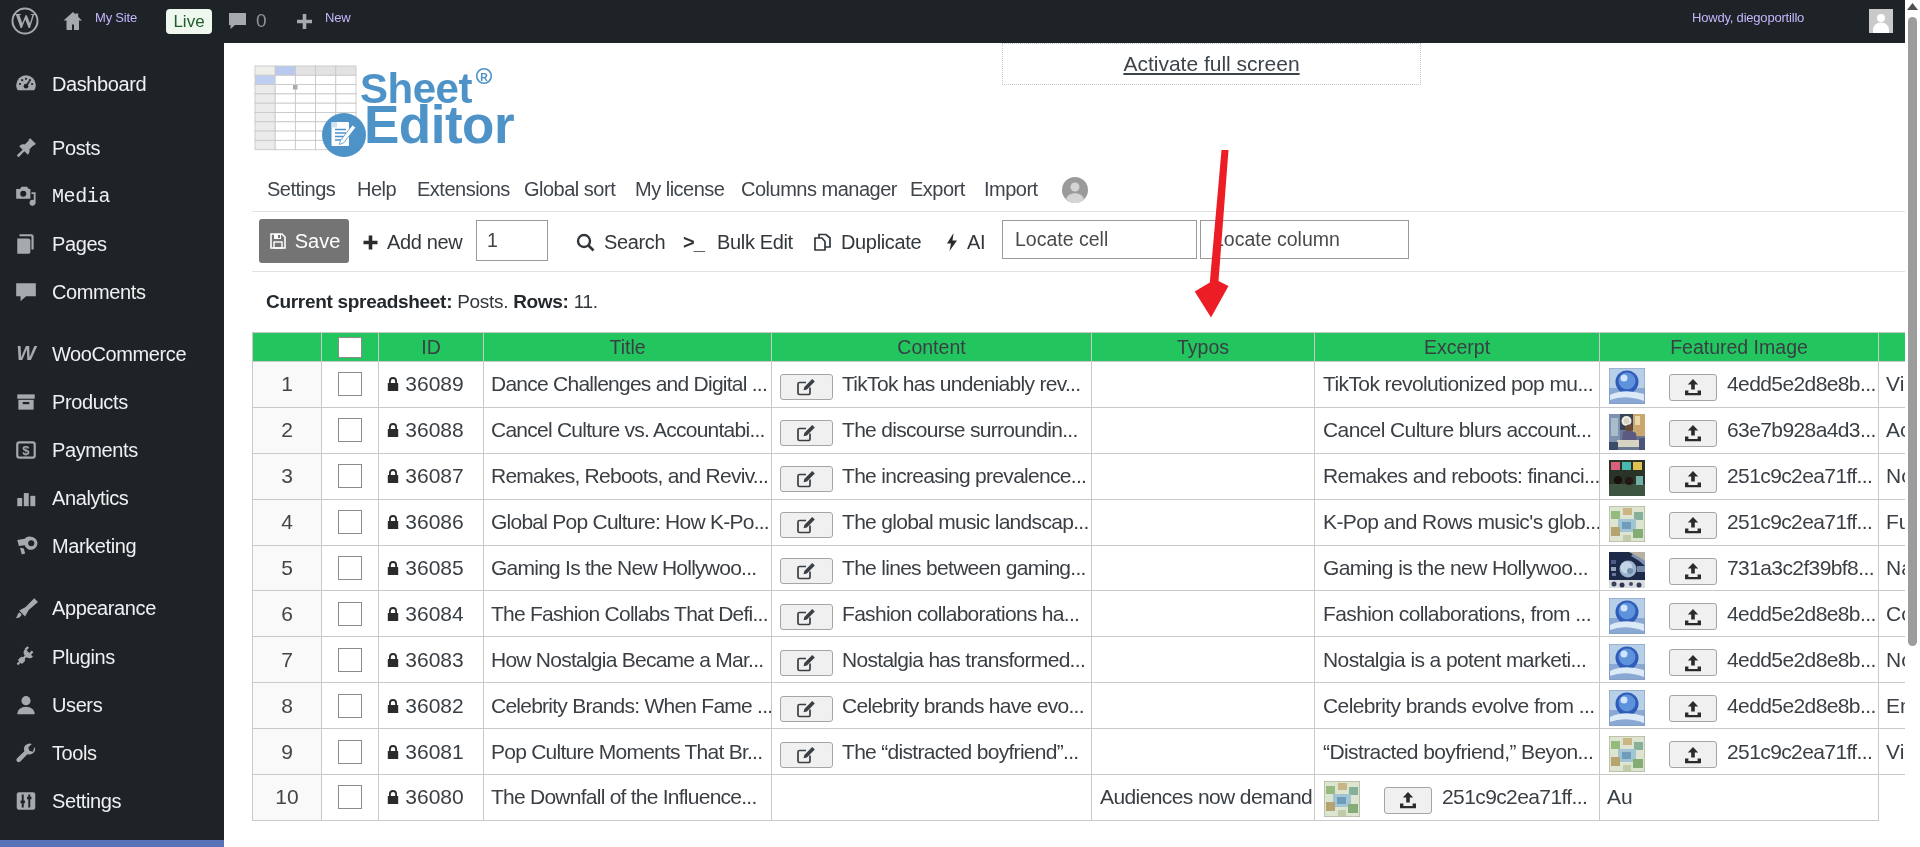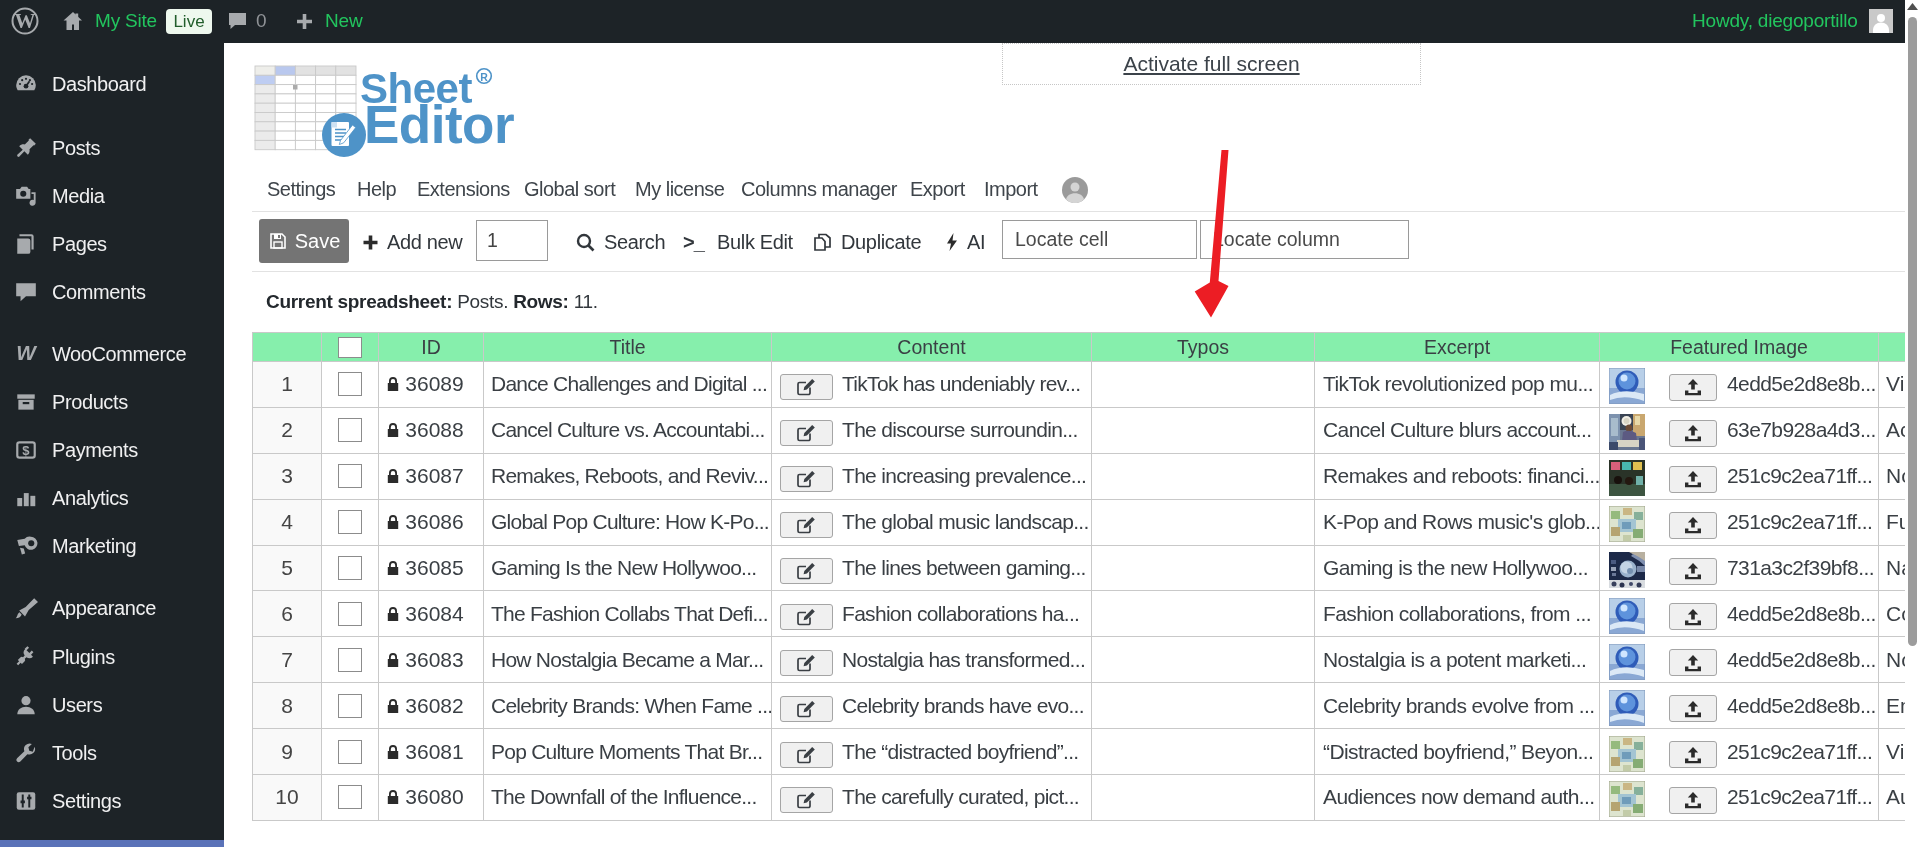--- a/index.html
+++ b/index.html
@@ -3,21 +3,21 @@
 <meta charset="utf-8">
 <style>
 * { margin:0; padding:0; box-sizing:border-box; }
 html,body { width:1920px; height:847px; overflow:hidden; background:#fff;
   font-family:"Liberation Sans", sans-serif; }
 #page { position:relative; width:1920px; height:847px; overflow:hidden; }
 .abs { position:absolute; }
 
 
 #abar { position:absolute; left:0; top:0; width:1905px; height:43px; background:#1d2327; }
-#abar .txt { color:#22c55e; font-size:19px; letter-spacing:-0.2px; }
+#abar .txt { color:#c4b5fd; font-size:13px; letter-spacing:-0.2px; }
 
 
 #menu { position:absolute; left:0; top:43px; width:224px; height:804px; background:#1d2327; }
 .mi { position:absolute; left:0; width:184px; height:48px; }
 .mi svg { position:absolute; left:14px; top:50%; transform:translateY(-50%); }
 .mi .lbl { position:absolute; left:52px; top:50%; transform:translateY(-50%);
   color:#f0f0f1; font-size:20px; letter-spacing:-0.4px; white-space:nowrap; }
 #bluestrip { position:absolute; left:0; top:840px; width:224px; height:7px; background:#5a72b8; }
 
 
@@ -44,21 +44,21 @@
 
 
 #tbl { position:absolute; left:28px; top:289px; width:1653px;
   display:grid;
   grid-template-columns:69px 57px 105px 288px 320px 223px 285px 279px 27px;
   grid-template-rows:29px repeat(10, 45.9px);
   border-top:1px solid #c9c9c9; border-left:1px solid #c9c9c9; }
 #tbl > div { border-right:1px solid #c9c9c9; border-bottom:1px solid #c9c9c9;
   font-size:21px; color:#3a3f44; overflow:hidden; white-space:nowrap;
   display:flex; align-items:center; }
-#tbl .hd { background:#86efac; justify-content:center; font-size:19.5px; }
+#tbl .hd { background:#22c55e; justify-content:center; font-size:19.5px; }
 #tbl .rn { background:#f9f9f9; justify-content:center; color:#444; }
 #tbl .ck { justify-content:center; }
 #tbl .id { justify-content:center; gap:5px; padding-right:12px; }
 #tbl .tx { padding-left:7px; letter-spacing:-0.75px; }
 #tbl .ct { padding-left:8px; gap:9px; }
 #tbl .ct span { letter-spacing:-0.7px; }
 #tbl .ex { letter-spacing:-0.6px; }
 #tbl .fi span { letter-spacing:-0.6px; }
 #tbl .ex { padding-left:8px; }
 #tbl .fi { padding-left:9px; }
@@ -115,21 +115,21 @@
           <circle cx="16.6" cy="11" r="1" fill="#1d2327"></circle>
         </svg>
         <span class="lbl">Dashboard</span>
       </div>
 <div class="mi" style="top:81px;">
         <svg width="24" height="24" viewBox="0 0 22 22">
           <path fill="#a7aaad" d="M14.8 2 20 7.2l-1.5 1.5-.6-.3-3.7 3.7c.4 1.8-.1 3.7-1.5 5.1l-3.2-3.2-5 5.2-1.3-.4-.4-1.3 5.2-5-3.2-3.2c1.4-1.4 3.3-1.9 5.1-1.5l3.7-3.7-.3-.6z"></path>
         </svg>
         <span class="lbl">Posts</span>
       </div>
-<div class="mi" style="top:129px;">
+<div class="mi" style="top:129px;font-family:Liberation Mono, monospace;">
         <svg width="24" height="24" viewBox="0 0 22 22">
           <path fill="#a7aaad" d="M2 4.5h3.5L7 2.5h5l1.5 2H15v9H2z"></path>
           <circle cx="8.5" cy="9" r="2.8" fill="#1d2327"></circle>
           <path fill="#a7aaad" d="M16 7.5h3.8v9.7a2.8 2.8 0 1 1-1.7-2.6V9.2H16z"></path>
         </svg>
         <span class="lbl">Media</span>
       </div>
 <div class="mi" style="top:177px;">
         <svg width="24" height="24" viewBox="0 0 22 22">
           <path fill="#a7aaad" d="M5 2h11a2 2 0 0 1 2 2v12h-2V4H5z"></path>
@@ -723,29 +723,20 @@
 <div class="ck">
           <div class="cbx"></div>
         </div>
 <div class="id">
           <svg width="14" height="16" viewBox="0 0 14 16">
             <path fill="#2b2b2b" d="M7 1a4 4 0 0 0-4 4v2h-1.2v8h10.4V7H11V5a4 4 0 0 0-4-4zm0 2a2.2 2.2 0 0 1 2.2 2.2V7H4.8V5.2A2.2 2.2 0 0 1 7 3z"></path>
           </svg>
           <span>36080</span>
         </div>
 <div class="tx">The Downfall of the Influence...</div>
-<div class="ct">
-          <div class="btn">
-            <svg width="22" height="20" viewBox="0 0 22 20">
-              <path fill="none" stroke="#3a3f44" stroke-width="1.7" d="M14 10.5V16a1.5 1.5 0 0 1-1.5 1.5h-9A1.5 1.5 0 0 1 2 16V7a1.5 1.5 0 0 1 1.5-1.5H10"></path>
-              <path fill="#3a3f44" d="M8.3 9.9 16.2 2l2.6 2.6-7.9 7.9-3.3.7z"></path>
-            </svg>
-          </div>
-          <span>The carefully curated, pict...</span>
-        </div>
 <div></div>
 <div class="ex">Audiences now demand auth...</div>
 <div class="fi">
           <div class="thumb"><svg width="36" height="36" viewBox="0 0 36 36">
               <rect width="36" height="36" fill="#dde4cf"></rect>
               <rect x="2" y="5" width="9" height="8" fill="#95ba7d"></rect>
               <rect x="14" y="2" width="9" height="7" fill="#cab684"></rect>
               <rect x="25" y="6" width="9" height="8" fill="#86b09a"></rect>
               <rect x="9" y="13" width="18" height="13" fill="#a3c4d2"></rect>
               <rect x="13" y="16" width="9" height="7" fill="#6f9cba"></rect>

